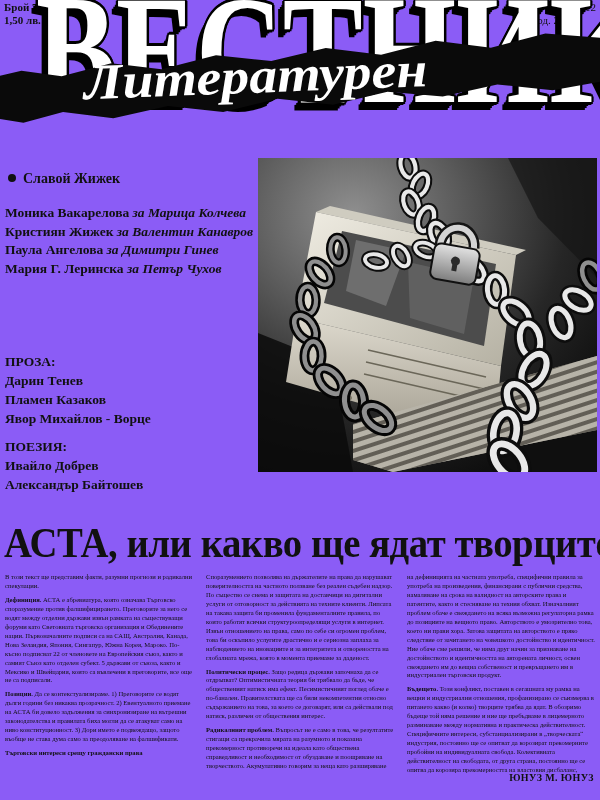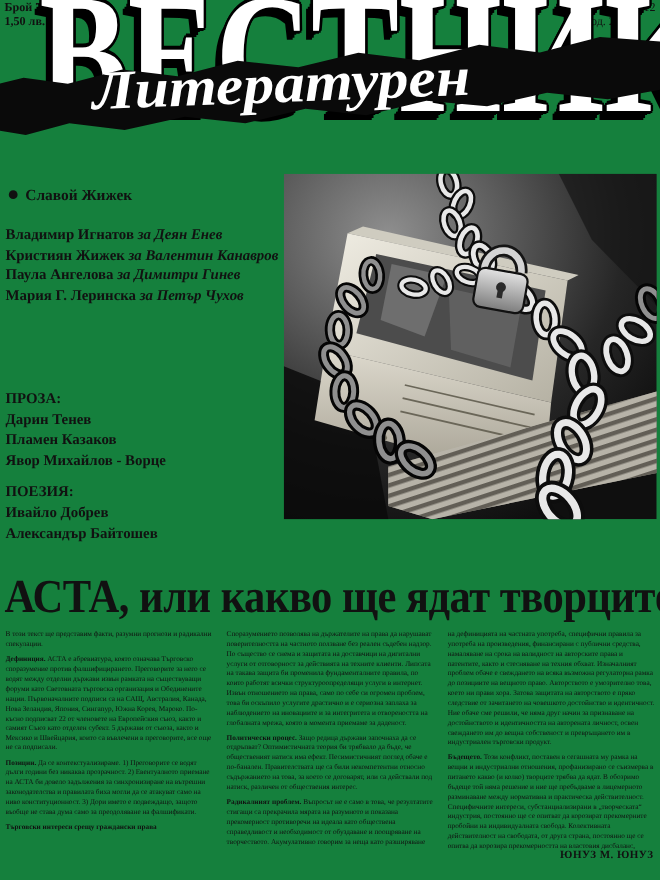--- a/index.html
+++ b/index.html
@@ -1,18 +1,18 @@
 <!DOCTYPE html>
 <html><head>
 <meta charset="utf-8">
 <style>
   html,body { margin:0; padding:0; background:#888; }
   .page {
     position:relative; width:600px; height:800px; margin:0 auto;
-    background:#15803d; overflow:hidden;
+    background:#8b5cf6; overflow:hidden;
     font-family:"Liberation Serif", serif; color:#111;
   }
   
   .meta-left { position:absolute; left:4px; top:1px; font-size:11px; font-weight:bold; line-height:13px; }
   .meta-right { position:absolute; right:4px; top:1px; font-size:11px; font-weight:normal; line-height:13px; text-align:left; }
 
   
   .mast-title {
     position:absolute; left:36px; top:-28px; z-index:1;
     font-size:150px; font-weight:bold; line-height:1; white-space:nowrap;
@@ -85,21 +85,21 @@
     </svg>
     <div class="band-text">Литературен</div>
   </div>
 
 
   <div class="author-row">
     <span class="bullet"></span><span>Славой Жижек</span>
   </div>
 
   <div class="reviews">
-    <div><span class="critic">Владимир Игнатов</span> <span class="about">за Деян Енев</span></div>
+    <div><span class="critic">Моника Вакарелова</span> <span class="about">за Марица Колчева</span></div>
     <div><span class="critic">Кристиян Жижек</span> <span class="about">за Валентин Канавров</span></div>
     <div><span class="critic">Паула Ангелова</span> <span class="about">за Димитри Гинев</span></div>
     <div><span class="critic">Мария Г. Леринска</span> <span class="about">за Петър Чухов</span></div>
   </div>
 
   <div class="proza">
     <div>ПРОЗА:</div>
     <div>Дарин Тенев</div>
     <div>Пламен Казаков</div>
     <div>Явор Михайлов - Ворце</div>

